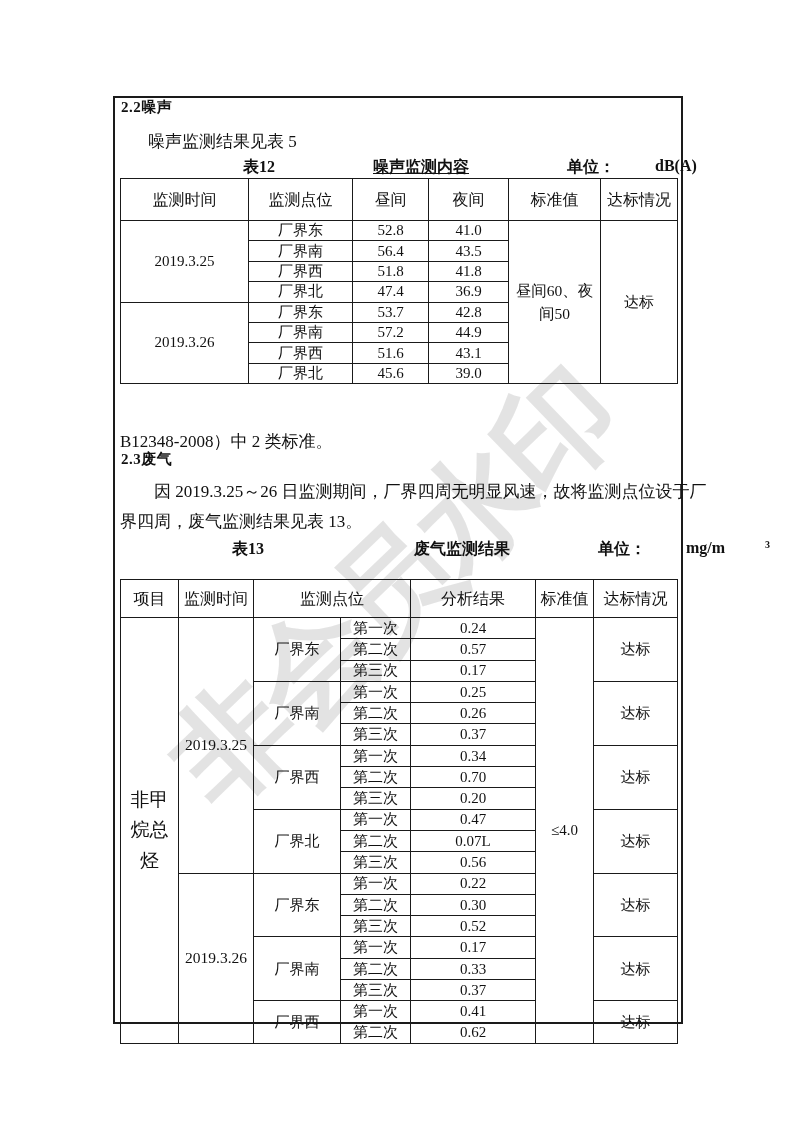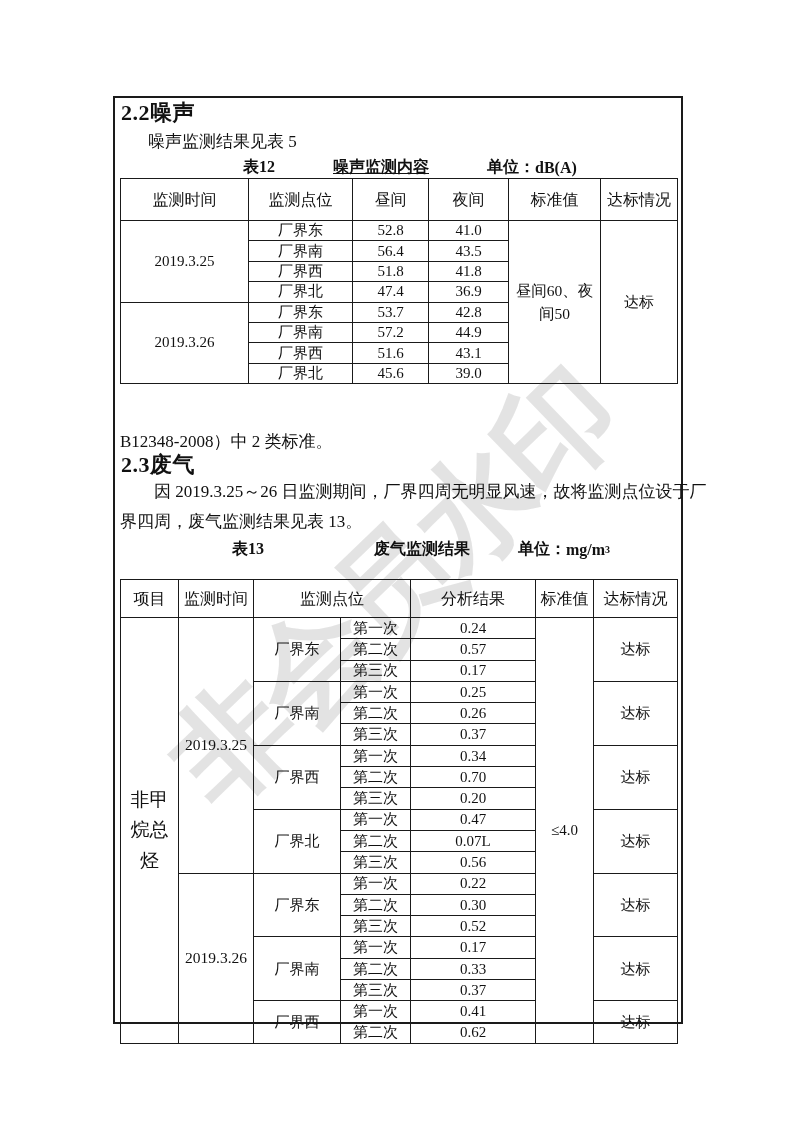--- a/index.html
+++ b/index.html
@@ -16,24 +16,24 @@
     border:2px solid #1a1a1a;box-sizing:border-box;
   }
   .watermark{
     position:absolute;left:112px;top:524px;width:566px;height:125px;
     font-size:118px;line-height:125px;letter-spacing:-6px;
     color:#c9c9c9;opacity:.5;white-space:nowrap;
     transform:rotate(-44deg);transform-origin:center center;
     z-index:0;pointer-events:none;font-weight:bold;
   }
   .abs{position:absolute;z-index:1;}
-  .h-sec{font-size:22px;font-weight:bold;letter-spacing:.5px;}
+  .h-sec{font-size:15px;font-weight:bold;letter-spacing:.5px;}
   .body-line{font-size:17px;line-height:22px;white-space:nowrap;}
   .indent{padding-left:34px;}
-  .caption{display:flex;font-size:16px;font-weight:bold;white-space:nowrap;align-items:center;}
+  .caption{display:flex;font-size:16px;font-weight:bold;white-space:nowrap;align-items:flex-start;gap:40px;}
   .sup{font-size:10px;vertical-align:super;}
   table{border-collapse:collapse;table-layout:fixed;background:transparent;}
   td,th{
     border:1.5px solid #1a1a1a;
     text-align:center;vertical-align:middle;
     padding:0 2px;font-weight:normal;font-size:15px;line-height:1.25;
     overflow:hidden;box-sizing:border-box;
   }
   .t12{width:557px;}
   .t12 th{height:42px;font-size:16px;}

